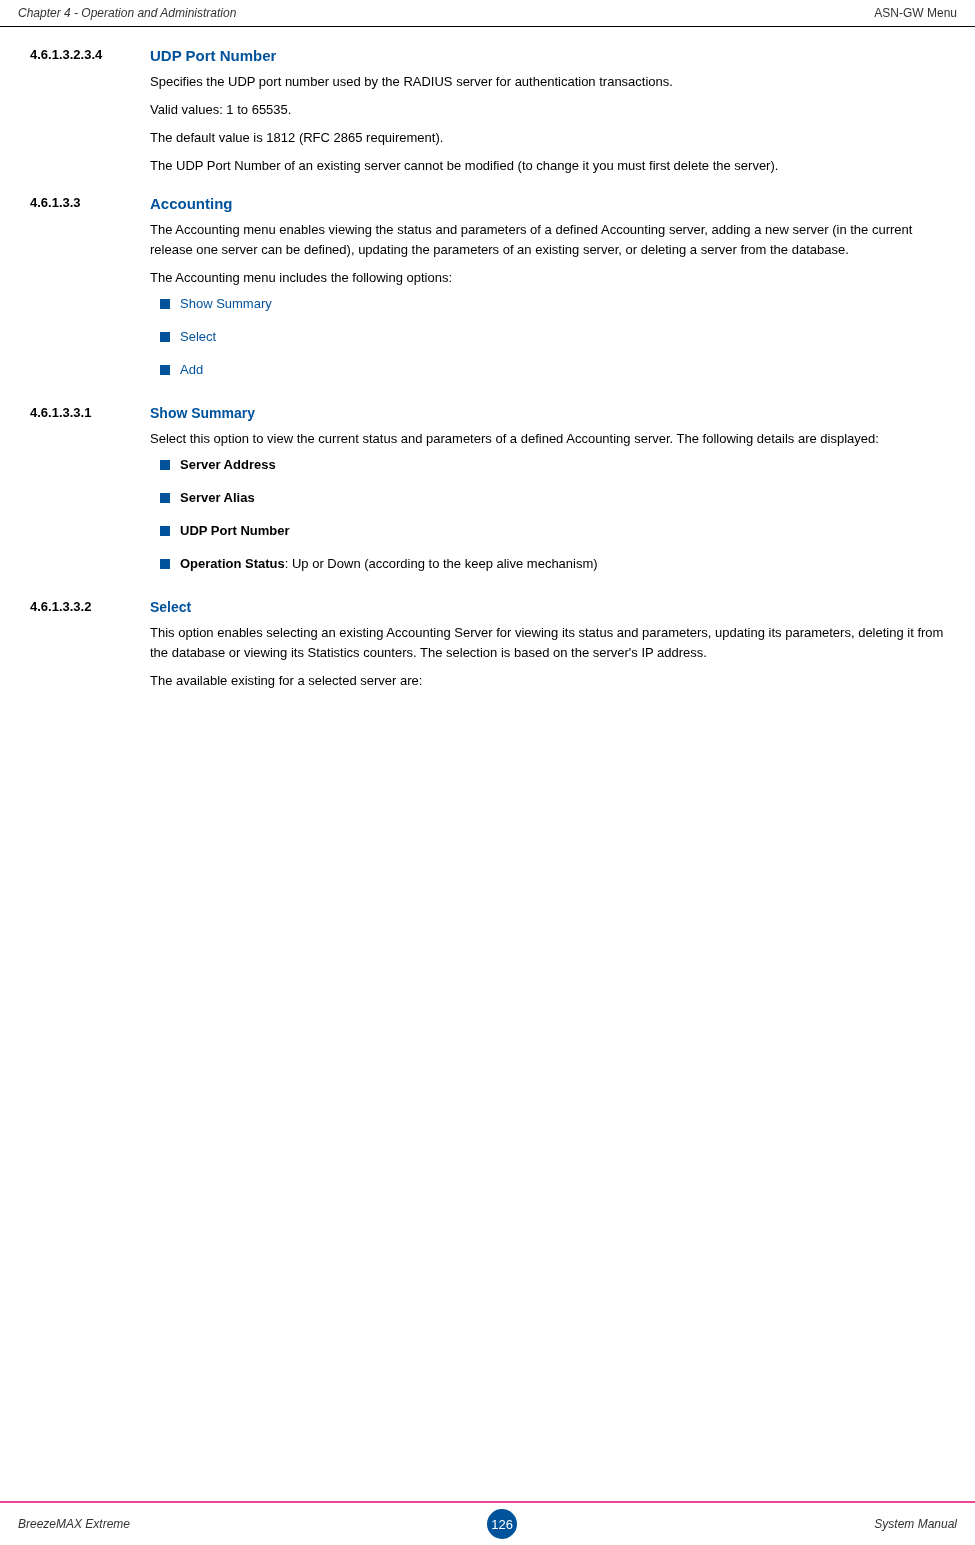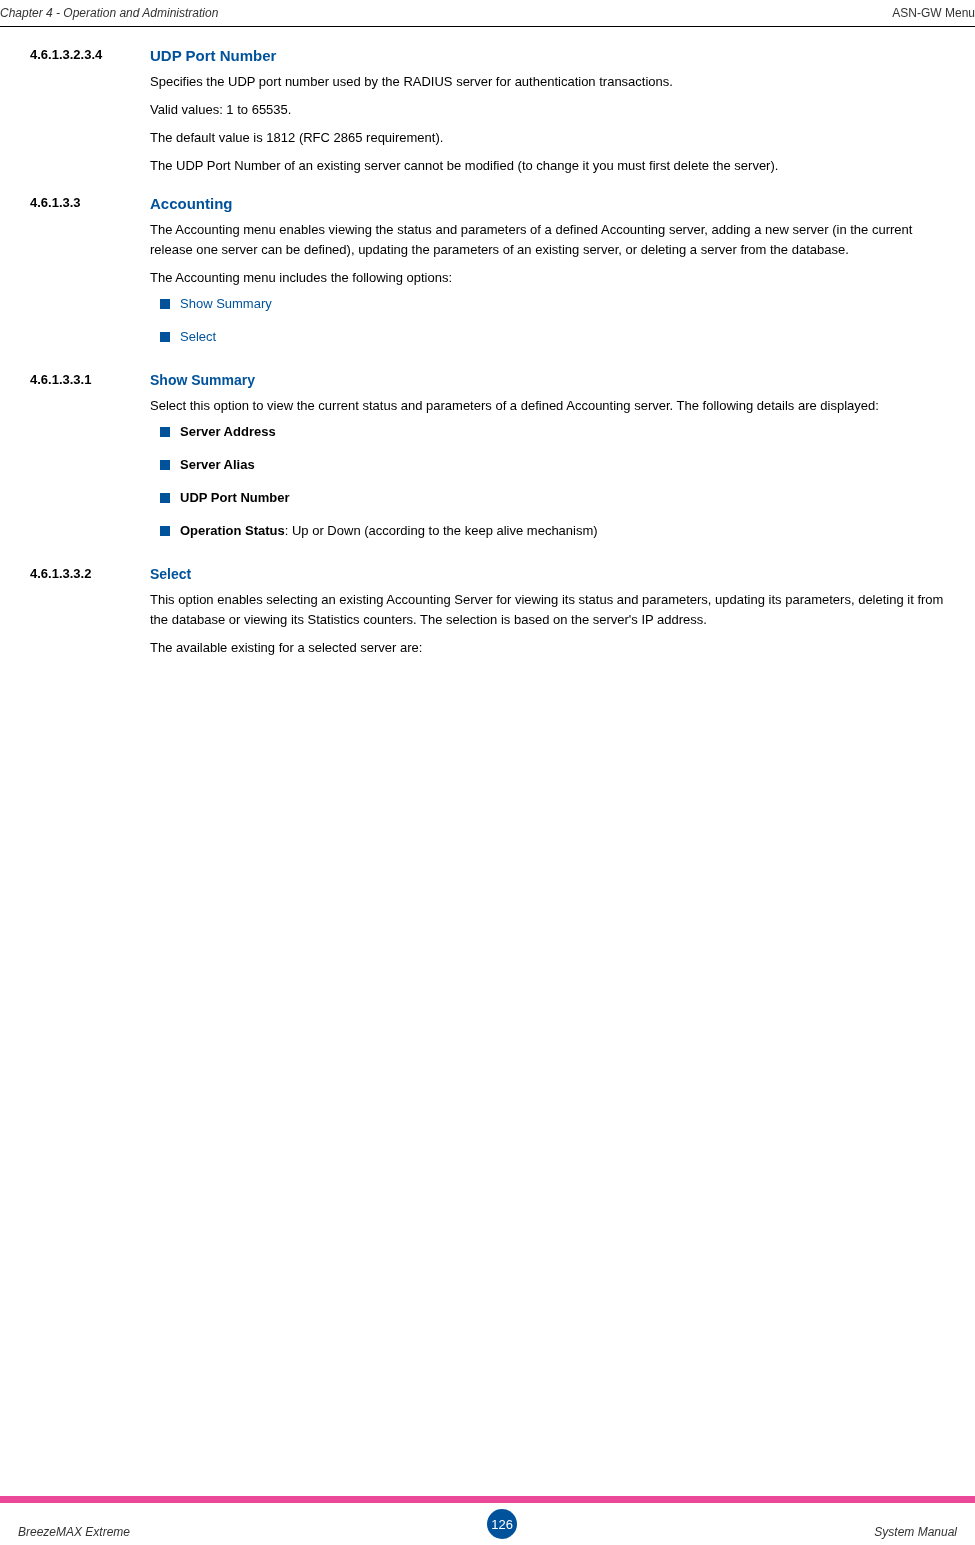--- a/index.html
+++ b/index.html
@@ -10,21 +10,21 @@
       background: #fff;
       width: 975px;
       min-height: 1545px;
       position: relative;
     }
     .page-header {
       display: flex;
       justify-content: space-between;
       align-items: center;
       border-bottom: 1px solid #000;
-      padding: 6px 0;
+      padding: 6px 18px;
       font-size: 12px;
     }
     .page-header-left { font-style: italic; color: #333; }
     .page-header-right { color: #333; }
     .page-content {
       padding: 20px 30px 80px 30px;
     }
     .section-row {
       display: flex;
       margin-bottom: 10px;
@@ -100,24 +100,24 @@
       margin-bottom: 8px;
     }
     .sub-section-title-col {
       flex: 1;
     }
     .page-footer {
       position: absolute;
       bottom: 0;
       left: 0;
       right: 0;
-      border-top: 7px solid #ec4899;
+      border-top: 2px solid #ec4899;
       display: flex;
       justify-content: space-between;
-      align-items: flex-end;
+      align-items: center;
       padding: 6px 18px;
       font-size: 12px;
     }
     .footer-left { font-style: italic; color: #333; }
     .footer-right { font-style: italic; color: #333; }
     .footer-center {
       background: #00529B;
       color: #fff;
       border-radius: 50%;
       width: 30px;
@@ -163,20 +163,24 @@
       <p class="body-text">The Accounting menu includes the following options:</p>
       <div class="bullet-list">
         <div class="bullet-item">
           <span class="bullet-square"></span>
           <span class="bullet-text" style="cursor:pointer;">Show Summary</span>
         </div>
         <div class="bullet-item">
           <span class="bullet-square"></span>
           <span class="bullet-text" style="cursor:pointer;">Select</span>
         </div>
+        <div class="bullet-item">
+          <span class="bullet-square"></span>
+          <span class="bullet-text" style="cursor:pointer;">Add</span>
+        </div>
       </div>
     </div>
   </div>
 
   <div class="sub-section-row">
     <div class="sub-section-num-col">
       <span>4.6.1.3.3.1</span>
     </div>
     <div class="sub-section-title-col">
       <div class="title">Show Summary</div>

